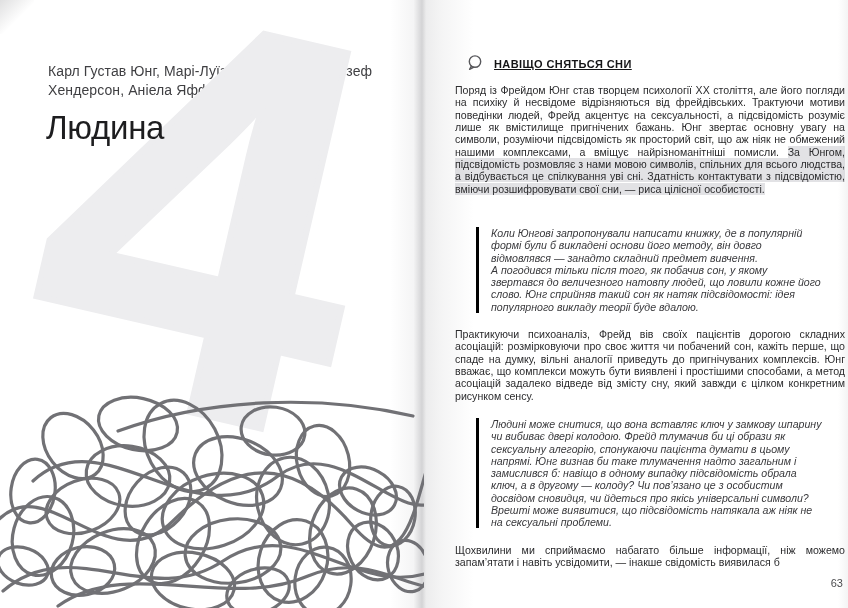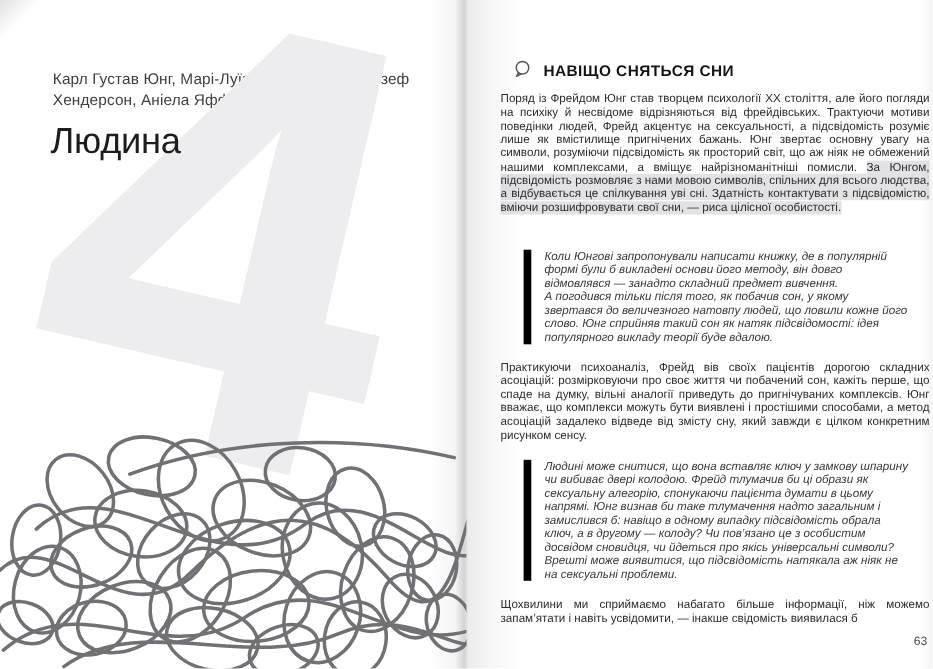--- a/index.html
+++ b/index.html
@@ -29,34 +29,34 @@
   }
   .scribble{position:absolute;left:-12px;top:376px;z-index:3;}
 
   
   .rp-content{position:absolute;left:31px;top:0;width:390px;height:608px;}
   .chapter-heading{
     position:absolute;left:0;top:54px;display:flex;align-items:center;gap:11px;
   }
   .chapter-heading .hicon{width:17px;height:19px;margin-left:11px;flex:0 0 auto;}
   .chapter-heading h1{
-    margin:0;font-size:14px;font-weight:bold;color:#141416;letter-spacing:0.4px;
+    margin:0;font-size:11px;font-weight:bold;color:#141416;letter-spacing:0.4px;text-decoration:underline;
   }
   .body-par{
     position:absolute;left:0;width:390px;margin:0;
     font-size:10.6px;line-height:12.35px;color:#2b2b2d;
     text-align:justify;letter-spacing:0px;
   }
   .par1{top:84px;}
   .par2{top:328px;}
   .par3{top:544px;}
   .hl{background:#e2e2e5;}
   .quote{
     position:absolute;left:21px;width:332px;margin:0;
-    border-left:7px solid #000000;padding-left:12px;
+    border-left:3px solid #000000;padding-left:12px;
     font-size:10.6px;line-height:12.25px;font-style:italic;color:#39393c;
     white-space:pre-line;
   }
   .quote1{top:227px;}
   .quote2{top:418px;font-style:italic;}
   .page-number{
     position:absolute;right:5px;top:577px;
     font-size:11px;color:#4c4c4f;
   }
 

